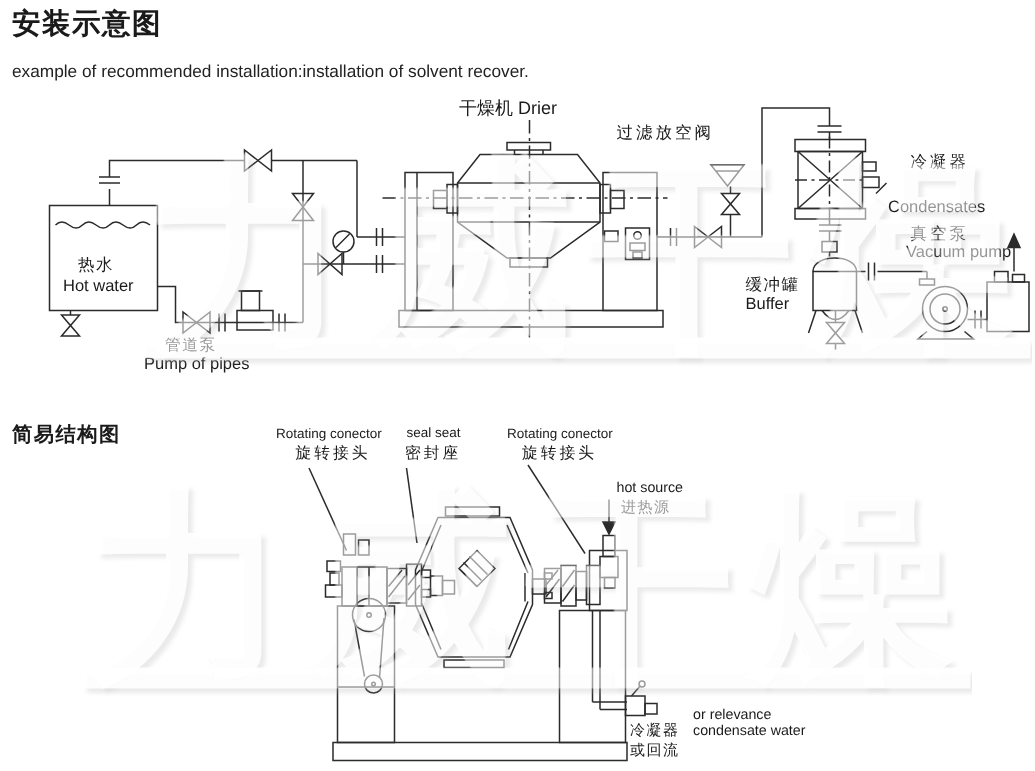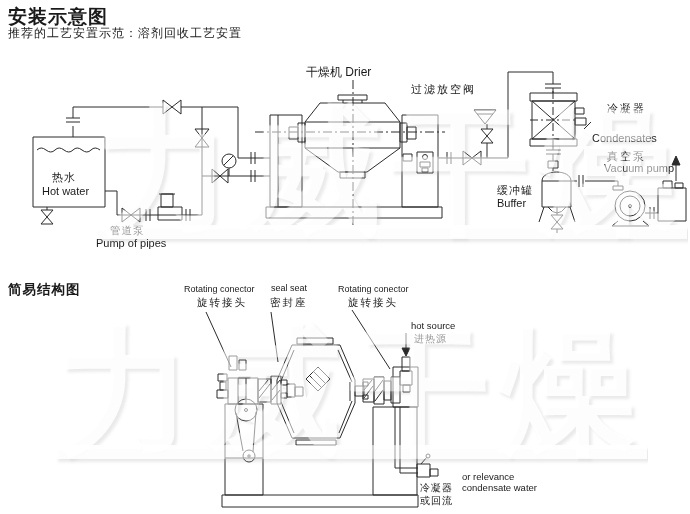--- a/index.html
+++ b/index.html
@@ -198,21 +198,21 @@
     <g>
       <path d="M206,312 L231,367"></path>
       <path d="M271,312 L278,362"></path>
       <path d="M352,310 L390,369"></path>
       <path d="M406,333 V349"></path>
       <polygon points="402,348 410,348 406,356" fill="#2b2b2b"></polygon>
     </g>
   </svg>
 
   <div class="lbl h1" style="left:8px;top:6px;">安装示意图</div>
-  <div class="lbl h2" style="left:8px;top:27px;">推荐的工艺安置示范：溶剂回收工艺安置</div>
+  <div class="lbl h3" style="left:8px;top:42px;">example of recommended installation:installation of solvent recover.</div>
 
   <div class="lbl mix" style="left:306px;top:66px;">干燥机 Drier</div>
   <div class="lbl zh" style="left:411px;top:83px;letter-spacing:2px;">过滤放空阀</div>
   <div class="lbl zh" style="left:607px;top:102px;letter-spacing:2px;">冷凝器</div>
   <div class="lbl en" style="left:592px;top:114px;margin-top:18px;">Condensates</div>
   <div class="lbl zh" style="left:607px;top:150px;letter-spacing:2px;">真空泵</div>
   <div class="lbl en" style="left:594px;top:162px;margin-left:10px;">Vacuum pump</div>
   <div class="lbl zh" style="left:497px;top:184px;letter-spacing:1px;">缓冲罐</div>
   <div class="lbl en" style="left:497px;top:197px;">Buffer</div>
   <div class="lbl zh" style="left:52px;top:171px;letter-spacing:1px;">热水</div>

